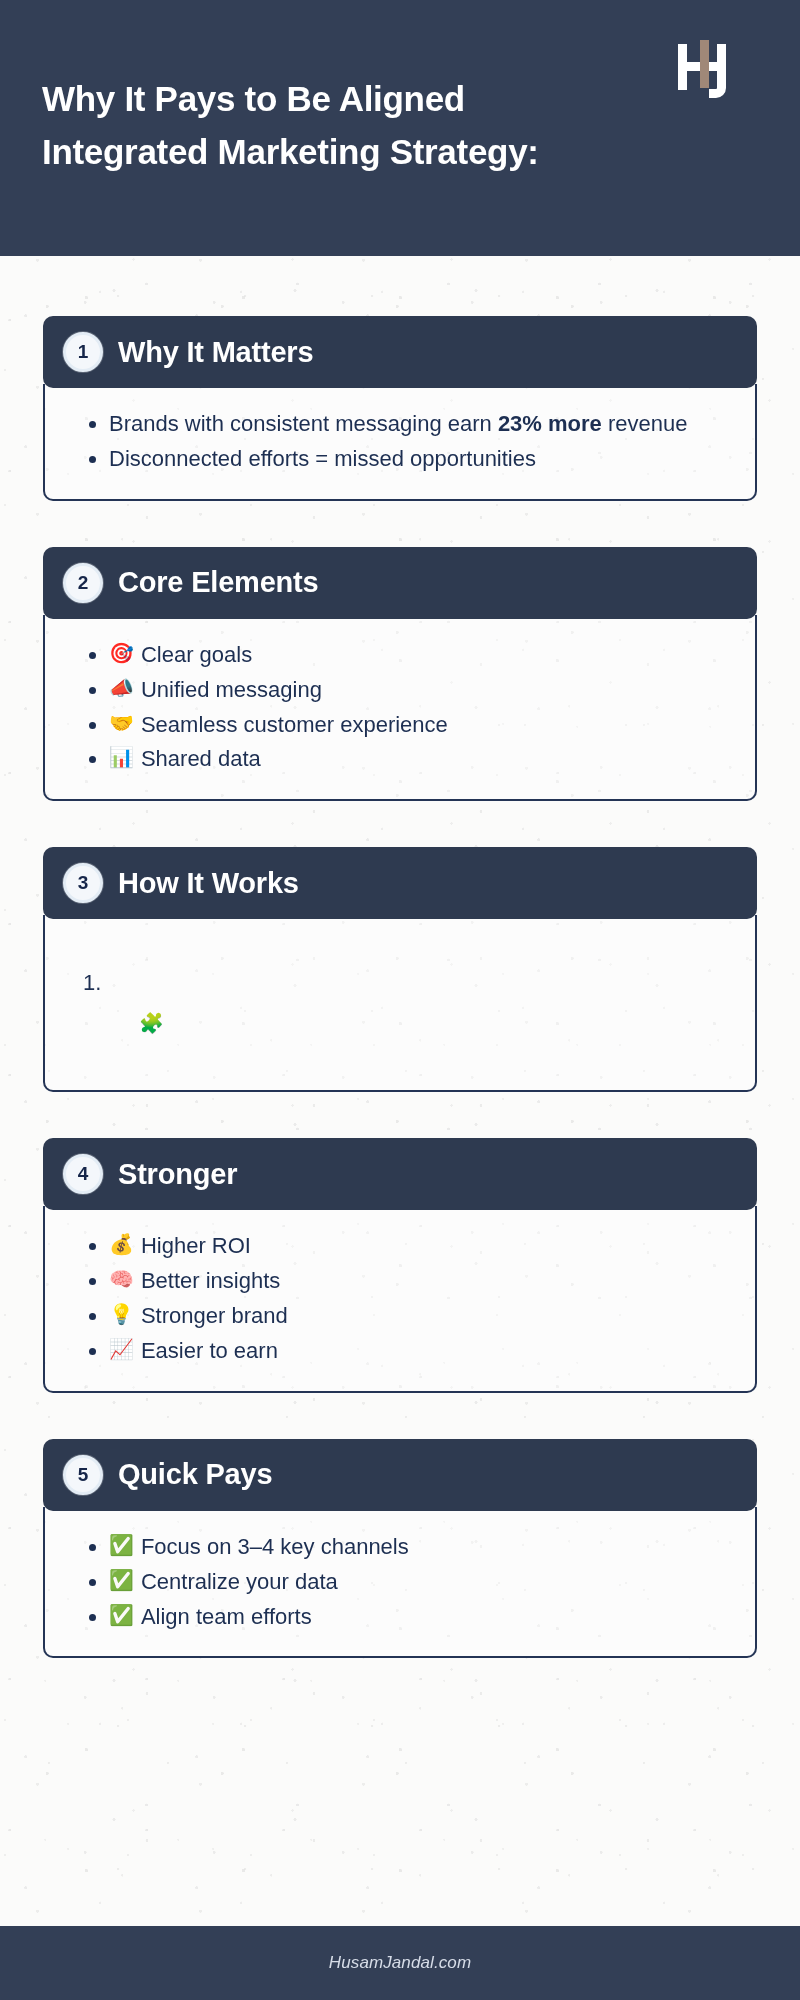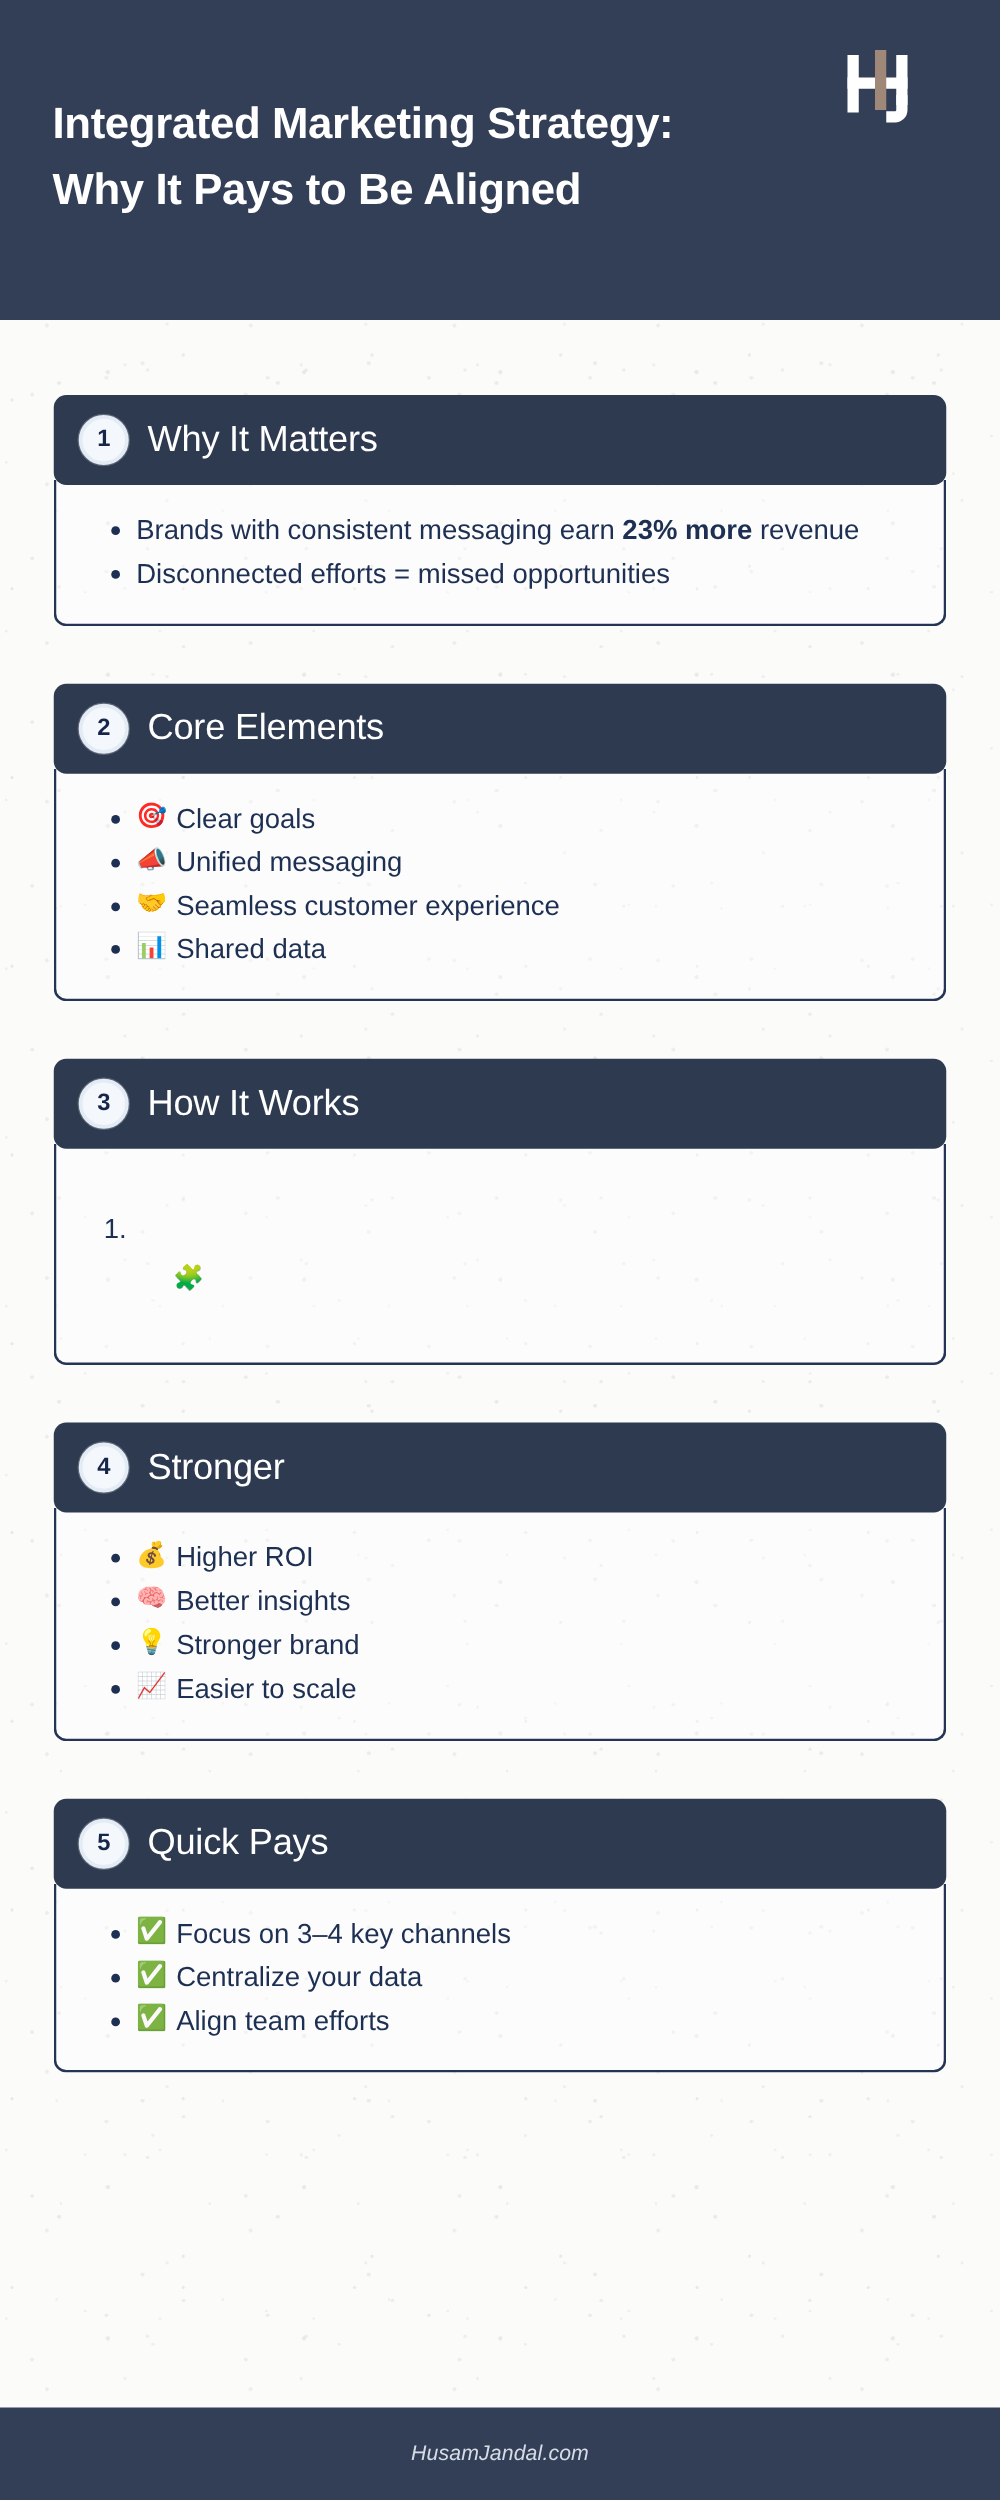--- a/index.html
+++ b/index.html
@@ -125,21 +125,21 @@
     font-weight: 700;
     display: flex;
     align-items: center;
     justify-content: center;
     flex: 0 0 auto;
     margin-right: 15px;
   }
   .sec-title {
     color: #ffffff;
     font-size: 29px;
-    font-weight: 400;
+    font-weight: 700;
     letter-spacing: -.2px;
     line-height: 1;
   }
 
   .sec-body {
     border: 2px solid #243455;
     border-top: none;
     border-radius: 0 0 10px 10px;
     margin-top: -4px;
     padding: 24px 26px 24px 38px;
@@ -221,22 +221,22 @@
 </style>
 </head>
 <body>
 
 <div class="page">
 
   <div class="texture"></div>
 
   <div class="header">
     <div class="header-title">
+      <span class="tline">Why It Pays to Be Aligned</span>
       <span class="tline">Integrated Marketing Strategy:</span>
-      <span class="tline">Why It Pays to Be Aligned</span>
     </div>
     <div class="logo">
       <svg viewBox="0 0 74 74" width="74" height="74" aria-hidden="true">
 
         <rect x="8" y="8" width="9" height="46" fill="#ffffff"></rect>
 
         <rect x="8" y="26" width="48" height="9" fill="#ffffff"></rect>
 
         <rect x="30" y="4" width="9" height="48" fill="#a08878"></rect>
 
@@ -324,21 +324,21 @@
           <li>
             <span class="li-emoji">🧠</span>
             <span class="li-text">Better insights</span>
           </li>
           <li>
             <span class="li-emoji">💡</span>
             <span class="li-text">Stronger brand</span>
           </li>
           <li>
             <span class="li-emoji">📈</span>
-            <span class="li-text">Easier to scale</span>
+            <span class="li-text">Easier to earn</span>
           </li>
         </ul>
       </div>
     </div>
 
     <div class="section">
       <div class="sec-head">
         <div class="badge">5</div>
         <div class="sec-title">Quick Pays</div>
       </div>

